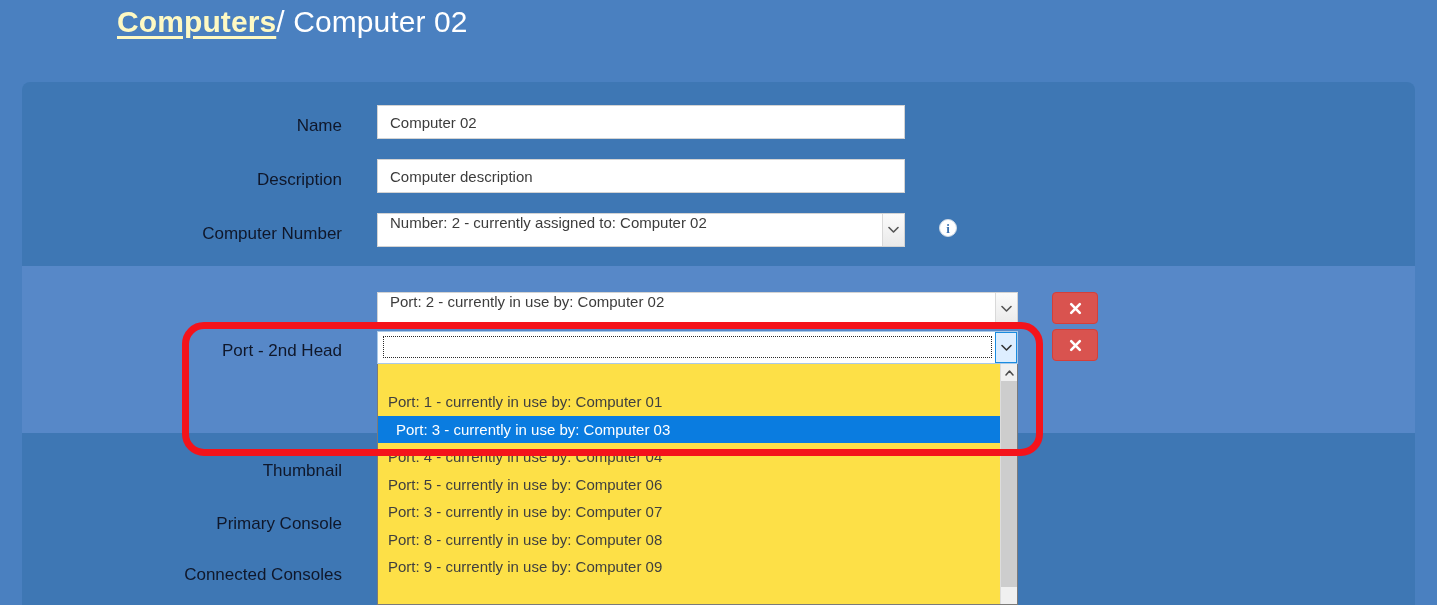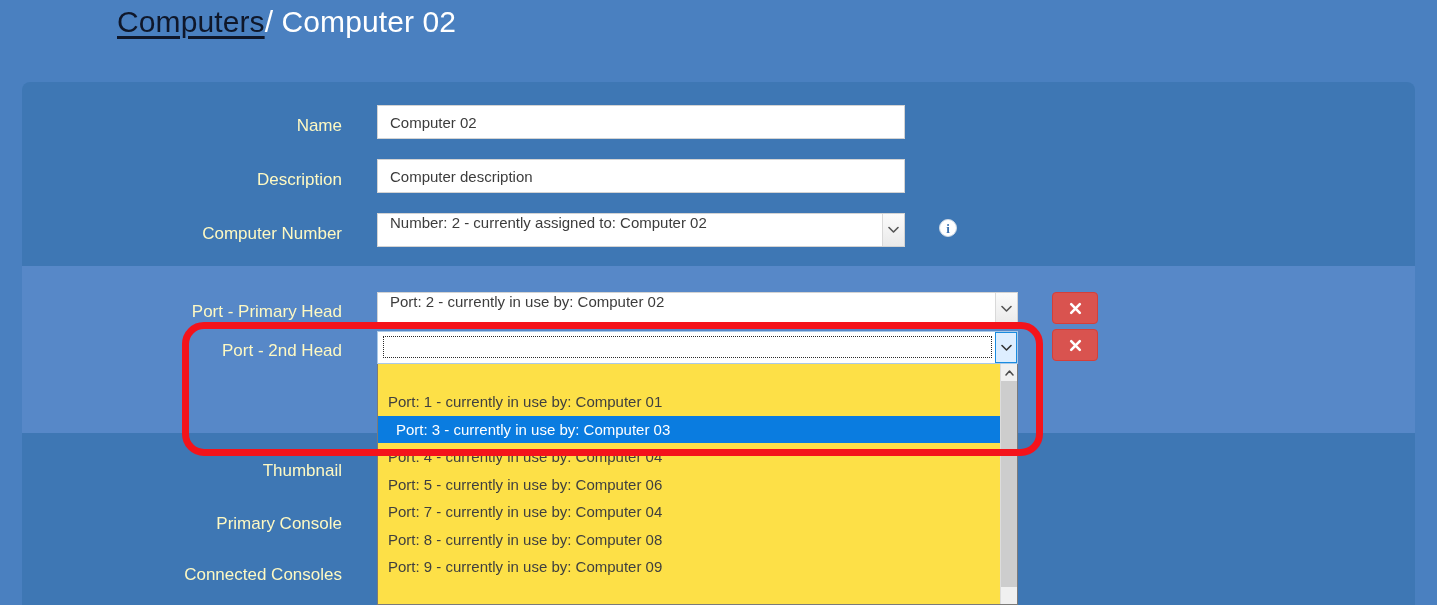--- a/index.html
+++ b/index.html
@@ -13,41 +13,42 @@
 
   .page { position: relative; width: 1437px; height: 605px; }
 
   
   .breadcrumb {
     position: absolute; left: 117px; top: 5px;
     font-size: 30px; color: #ffffff; font-weight: 400;
     white-space: nowrap; letter-spacing: .1px;
   }
   .breadcrumb a {
-    color: #0f172a; text-decoration: underline;
+    color: #fef9c3; text-decoration: underline;
     text-underline-offset: 4px;
+    font-weight: bold;
   }
   .breadcrumb .sep { color: #ffffff; }
 
   
   .card {
     position: absolute; left: 22px; top: 82px;
     width: 1393px; height: 523px;
     border-radius: 8px 8px 0 0;
     overflow: hidden;
   }
   .band { position: absolute; left: 0; width: 100%; }
   .band-a { top: 0;   height: 184px; background: #3e77b4; }
   .band-b { top: 184px; height: 167px; background: #5788c8; }
   .band-c { top: 351px; height: 172px; background: #3e77b4; }
 
   
   .lbl {
     position: absolute;
-    color: #fef9c3; font-size: 17px; text-align: right;
+    color: #0f172a; font-size: 17px; text-align: right;
     white-space: nowrap;
   }
   .ctl { position: absolute; }
 
   input.txt, .sel {
     width: 100%; height: 100%;
     border: 1px solid #d3d3d3;
     background: #ffffff;
     font-family: "Liberation Sans", sans-serif;
     font-size: 15px; color: #3c3c3c;
@@ -191,21 +192,20 @@
       <span class="sel-text">Number: 2 - currently assigned to: Computer 02</span>
       <span class="sel-arrow">
         <svg width="11" height="8" viewBox="0 0 11 8">
             <path d="M1 1.5 L5.5 6 L10 1.5" stroke="#555" stroke-width="1.6" fill="none" stroke-linecap="round" stroke-linejoin="round"></path>
           </svg>
       </span>
     </div>
   </div>
   <div class="infoicon" style="left:939px; top:219px;">i</div>
 
-  <div class="lbl" style="left:110px; top:302px; width:232px;">Port - Primary Head</div>
   <div class="ctl" style="left:377px; top:292px; width:641px; height:33px;">
     <div class="sel">
       <span class="sel-text">Port: 2 - currently in use by: Computer 02</span>
       <span class="sel-arrow">
         <svg width="11" height="8" viewBox="0 0 11 8">
             <path d="M1 1.5 L5.5 6 L10 1.5" stroke="#555" stroke-width="1.6" fill="none" stroke-linecap="round" stroke-linejoin="round"></path>
           </svg>
       </span>
     </div>
   </div>
@@ -232,21 +232,21 @@
     </svg>
   </div>
 
   <div class="dropdown" style="left:377px; top:364px; width:641px; height:241px;">
     <div class="dd-list">
       <div class="dd-item blank"></div>
       <div class="dd-item">Port: 1 - currently in use by: Computer 01</div>
       <div class="dd-item sel-hl">Port: 3 - currently in use by: Computer 03</div>
       <div class="dd-item">Port: 4 - currently in use by: Computer 04</div>
       <div class="dd-item">Port: 5 - currently in use by: Computer 06</div>
-      <div class="dd-item">Port: 7 - currently in use by: Computer 04</div>
+      <div class="dd-item">Port: 3 - currently in use by: Computer 07</div>
       <div class="dd-item">Port: 8 - currently in use by: Computer 08</div>
       <div class="dd-item">Port: 9 - currently in use by: Computer 09</div>
     </div>
     <div class="dd-scroll">
       <div class="sb-up">
         <svg width="9" height="6" viewBox="0 0 9 6">
             <path d="M1 5 L4.5 1 L8 5" stroke="#4a4a4a" stroke-width="1.5" fill="none" stroke-linecap="round" stroke-linejoin="round"></path>
           </svg>
       </div>
       <div class="sb-thumb"></div>

